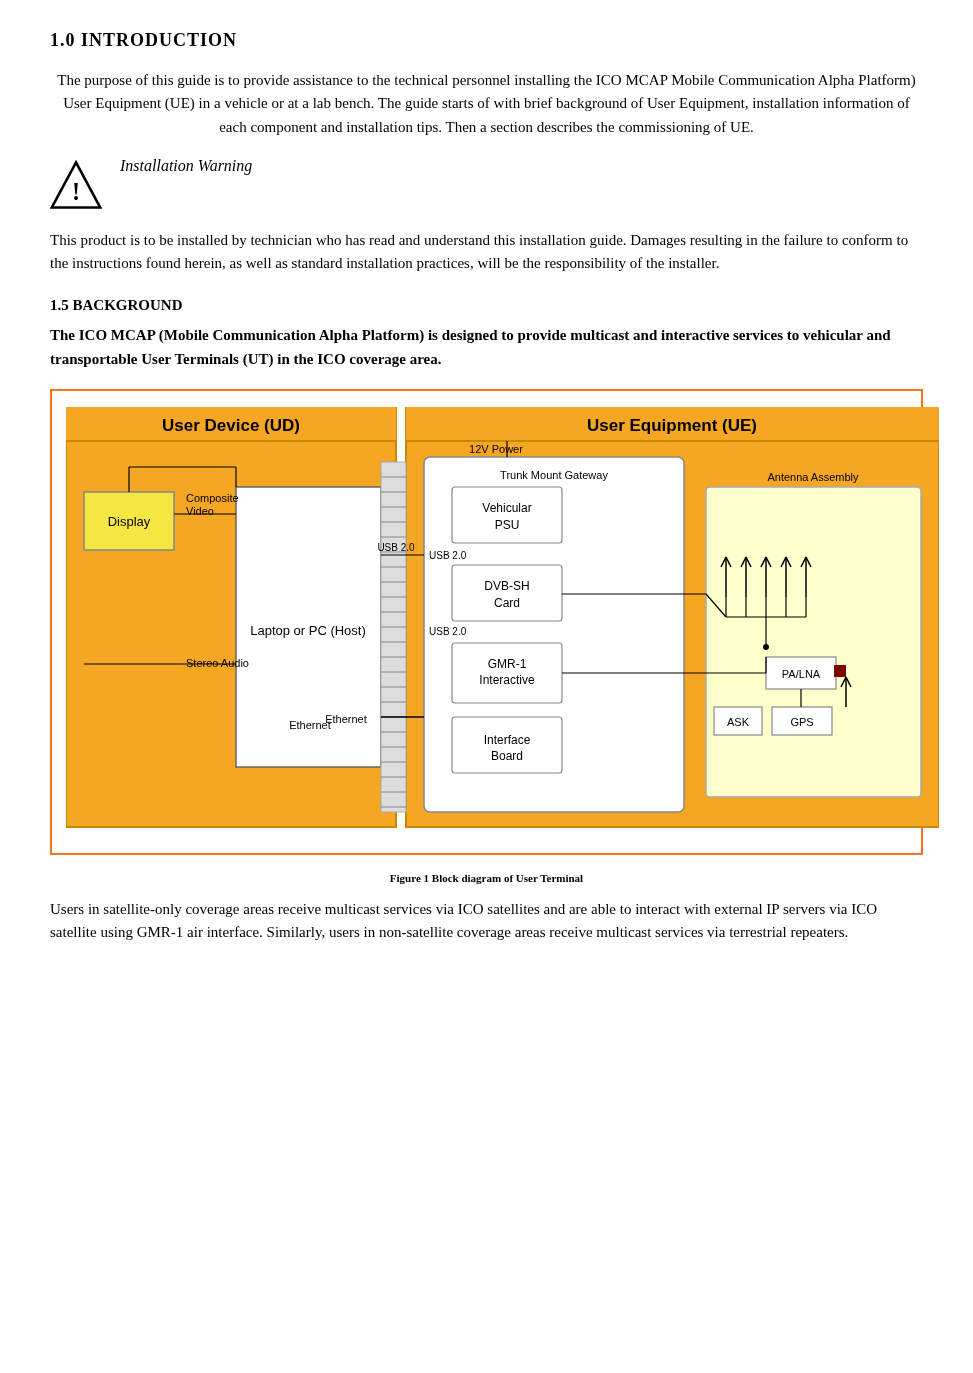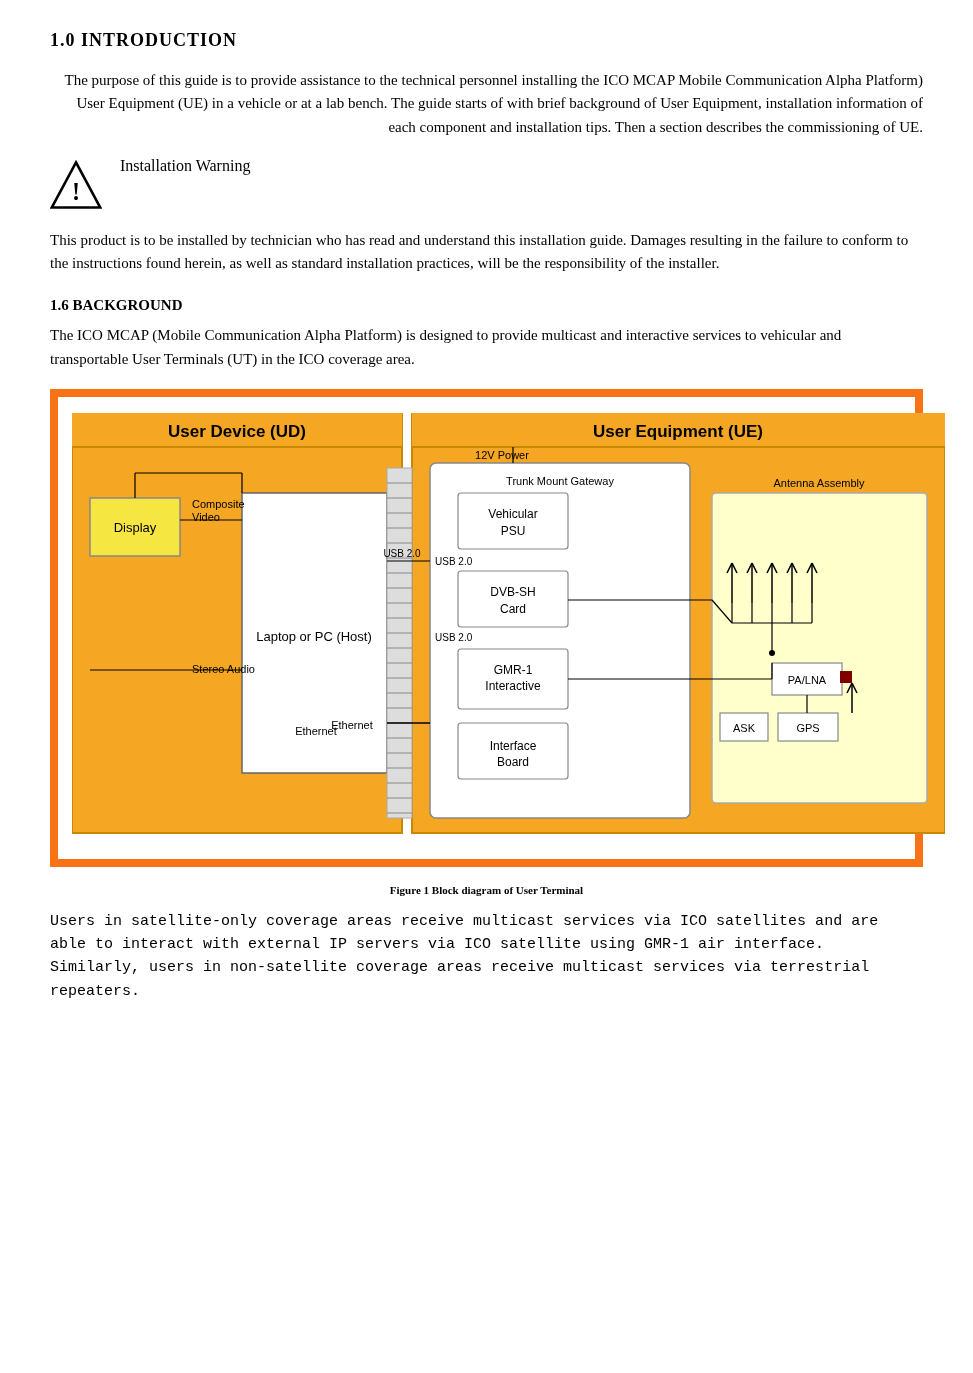--- a/index.html
+++ b/index.html
@@ -11,73 +11,74 @@
       width: 973px;
       padding: 30px 50px;
     }
     h1.main-title {
       font-size: 18px;
       font-weight: bold;
       margin-bottom: 18px;
       letter-spacing: 1px;
     }
     .intro-text {
-      text-align: right;
+      text-align: center;
       margin-bottom: 18px;
       line-height: 1.55;
     }
     .warning-section {
       display: flex;
       align-items: flex-start;
       gap: 18px;
       margin: 18px 0 12px 0;
     }
     .warning-icon {
       width: 52px;
       height: 52px;
       flex-shrink: 0;
       margin-top: 2px;
     }
     .warning-title {
       font-size: 16px;
+      font-style: italic;
       margin-top: 12px;
     }
     .warning-text {
       margin-top: 18px;
       line-height: 1.55;
     }
     .section-heading {
       font-size: 15px;
       font-weight: bold;
       margin: 22px 0 10px 0;
       text-align: left;
     }
     .background-text {
       line-height: 1.55;
       margin-bottom: 18px;
+      font-weight: bold;
     }
 
     
     .diagram-container {
-      border: 8px solid #f97316;
+      border: 2px solid #f97316;
       padding: 16px 14px 16px 14px;
       margin: 17px 0;
       position: relative;
       background: #fff;
     }
     .figure-caption {
       text-align: center;
       font-weight: bold;
       font-size: 11px;
       margin: 14px 0 14px 0;
     }
     .bottom-text {
       line-height: 1.55;
       margin-top: 6px;
-      font-family: Liberation Mono, monospace;
     }
   </style>
 </head>
 <body>
 
 <h1 class="main-title">1.0   INTRODUCTION</h1>
 
 <p class="intro-text">The purpose of this guide is to provide assistance to the technical personnel installing the ICO MCAP Mobile Communication Alpha Platform) User Equipment (UE) in a vehicle or at a lab bench. The guide starts of with brief background of User Equipment, installation information of each component and installation tips. Then a section describes the commissioning of UE.</p>
 
 <div class="warning-section">
@@ -85,21 +86,21 @@
     <polygon points="30,4 58,56 2,56" fill="none" stroke="#000" stroke-width="3"></polygon>
     <text x="30" y="47" text-anchor="middle" font-size="28" font-weight="bold" font-family="serif" fill="#000">!</text>
   </svg>
   <div>
     <span class="warning-title">Installation Warning</span>
   </div>
 </div>
 
 <p class="warning-text">This product is to be installed by technician who has read and understand this installation guide. Damages resulting in the failure to conform to the instructions found herein, as well as standard installation practices, will be the responsibility of the installer.</p>
 
-<h2 class="section-heading">1.6   BACKGROUND</h2>
+<h2 class="section-heading">1.5   BACKGROUND</h2>
 
 <p class="background-text">The ICO MCAP (Mobile Communication Alpha Platform) is designed to provide multicast and interactive services to vehicular and transportable User Terminals (UT) in the ICO coverage area.</p>
 
 <div class="diagram-container">
   <svg width="873" height="430" viewBox="0 0 873 430" xmlns="http://www.w3.org/2000/svg" style="display:block;">
 
     <rect x="0" y="0" width="330" height="420" fill="#f5a623" stroke="#c88800" stroke-width="2"></rect>
 
     <rect x="0" y="0" width="330" height="34" fill="#f5a623"></rect>
     <text x="165" y="24" text-anchor="middle" font-family="Arial, sans-serif" font-weight="bold" font-size="17" fill="#000">User Device (UD)</text>

